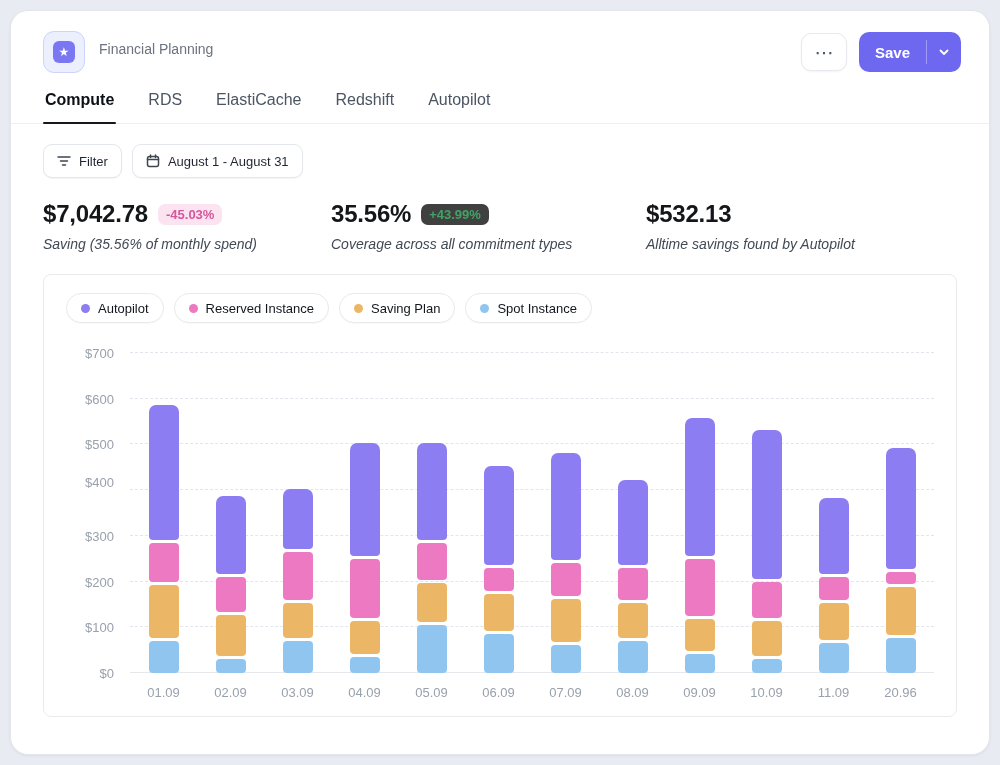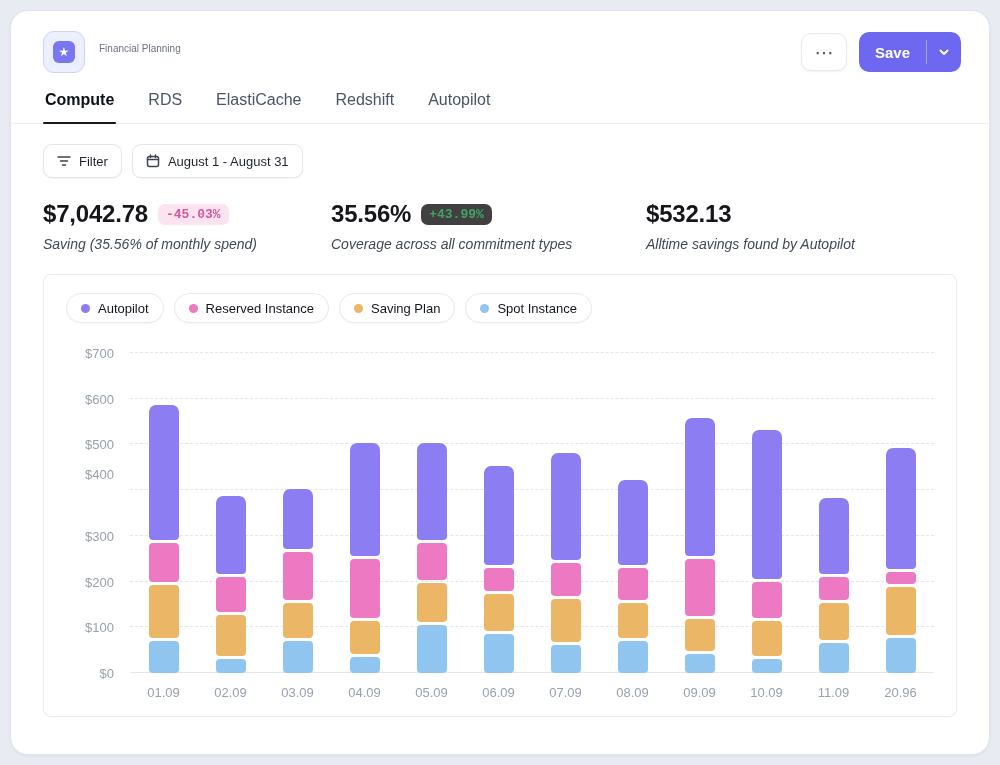--- a/index.html
+++ b/index.html
@@ -11,21 +11,21 @@
   .card  { width: 100%; height: 100%; background: #fff; border: 1px solid #e3e6ec;
            border-radius: 18px; box-shadow: 0 1px 3px rgba(15,23,42,.06); overflow: hidden; }
 
   
   .hdr { display: flex; justify-content: space-between; align-items: center; padding: 20px 28px 0 32px; }
   .hdr-left { display: flex; align-items: center; gap: 14px; }
   .app-tile { width: 42px; height: 42px; border-radius: 11px; background: #eceffd;
               border: 1px solid #cdd3fb; display: flex; align-items: center; justify-content: center; }
   .app-tile-inner { width: 22px; height: 22px; border-radius: 6px; background: #7b76f1; color: #fff;
               font-size: 12px; display: flex; align-items: center; justify-content: center; }
-  .crumb { font-size: 10px; color: #6b7280; margin-bottom: 7px; }
+  .crumb { font-size: 14px; color: #6b7280; margin-bottom: 7px; }
   .title { font-size: 20px; font-weight: 700; color: #0f1420; letter-spacing: -0.2px; }
   .hdr-right { display: flex; align-items: center; gap: 12px; }
   .more-btn { width: 46px; height: 38px; background: #fff; border: 1px solid #e7e9ee; border-radius: 10px;
               box-shadow: 0 1px 2px rgba(16,24,40,.05); color: #4b5563; font-size: 19px; line-height: 1; }
   .save-split { height: 40px; border-radius: 10px; overflow: hidden; display: flex; align-items: stretch;
               background: #6e68f0; }
   .save-main { color: #fff; font-size: 15px; font-weight: 600; padding: 0 16px; }
   .save-div  { width: 1px; background: rgba(255,255,255,.35); margin: 8px 0; }
   .save-caret{ width: 34px; display: flex; align-items: center; justify-content: center; }
 
@@ -42,21 +42,21 @@
           background: #fff; border: 1px solid #e3e6ea; border-radius: 9px; font-size: 13px;
           font-weight: 500; color: #1f2430; box-shadow: 0 1px 1px rgba(16,24,40,.04); }
 
   
   .stats { display: flex; padding: 22px 32px 0; }
   .stat:nth-child(1) { width: 288px; }
   .stat:nth-child(2) { width: 315px; }
   .stat:nth-child(3) { flex: 1; }
   .stat-top { display: flex; align-items: center; gap: 10px; }
   .stat-value { font-size: 24px; font-weight: 700; letter-spacing: -0.2px; color: #15161a; }
-  .badge { font-size: 13px; font-weight: 600; padding: 3px 8px; border-radius: 7px; font-family: Liberation Mono, monospace; }
+  .badge { font-size: 13px; font-weight: 600; padding: 3px 8px; border-radius: 7px; }
   .badge.neg { background: #fbe3ef; color: #d6579e; }
   .badge.pos { background: #404040; color: #41a363; }
   .stat-sub { margin-top: 8px; font-size: 14px; color: #414955; font-style: italic; }
 
   
   .chart-card { margin: 22px 32px 0; border: 1px solid #e9ebef; border-radius: 8px;
                 padding: 18px 22px 16px; }
   .legend { display: flex; gap: 10px; }
   .pill { display: inline-flex; align-items: center; gap: 8px; height: 30px; padding: 0 14px;
           background: #fff; border: 1px solid #e8eaee; border-radius: 999px; font-size: 13px;
@@ -179,21 +179,21 @@
             <span class="dot" style="background: rgb(144, 197, 240);"></span>
             <span class="pill-label">Spot Instance</span>
           </button>
         </div>
       <div class="chart-wrap">
         <div class="y-axis" id="yaxis">
             <div class="ylab" style="bottom: 0px;">$0</div>
             <div class="ylab" style="bottom: 45.7143px;">$100</div>
             <div class="ylab" style="bottom: 91.4286px;">$200</div>
             <div class="ylab" style="bottom: 137.143px;">$300</div>
-            <div class="ylab" style="bottom: 199px;">$400</div>
+            <div class="ylab" style="bottom: 191px;">$400</div>
             <div class="ylab" style="bottom: 228.571px;">$500</div>
             <div class="ylab" style="bottom: 274.286px;">$600</div>
             <div class="ylab" style="bottom: 320px;">$700</div>
           </div>
         <div class="plot" id="plot">
             <div class="grid solid" style="bottom: 0px;"></div>
             <div class="grid" style="bottom: 45.7143px;"></div>
             <div class="grid" style="bottom: 91.4286px;"></div>
             <div class="grid" style="bottom: 137.143px;"></div>
             <div class="grid" style="bottom: 182.857px;"></div>

